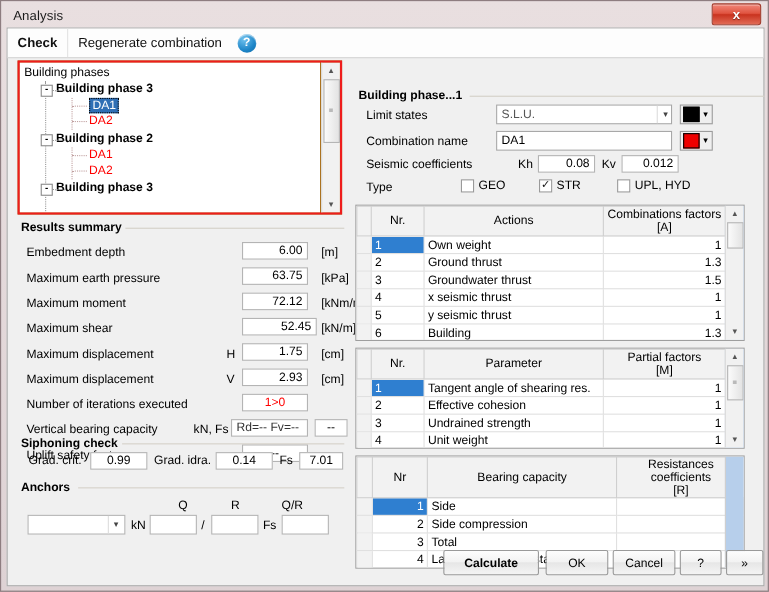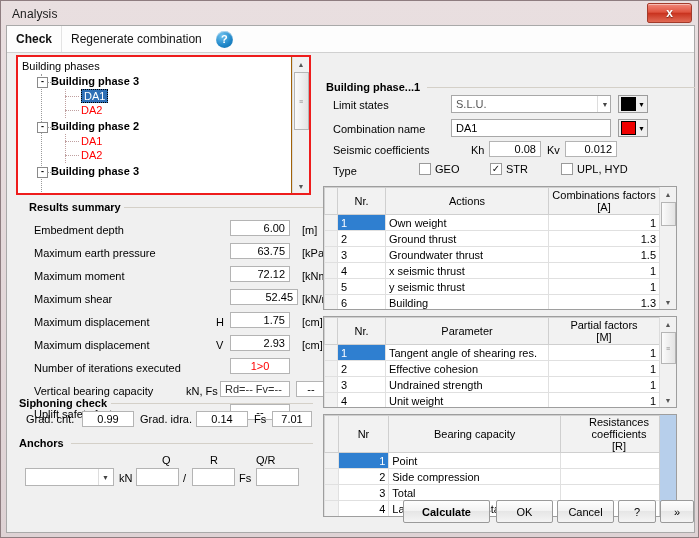--- a/index.html
+++ b/index.html
@@ -125,21 +125,21 @@
   
   .grp{position:absolute;}
   .grp-title{
     position:absolute;top:-7px;left:6px;background:#f0f0f0;
     padding:0 3px;font-weight:bold;font-size:11px;color:#000;
   }
   .grp-line{
     position:absolute;left:0;top:0;width:100%;height:1px;background:#d4d0c8;
   }
   
-  #results{left:19px;top:176px;width:297px;height:185px;}
+  #results{left:9px;top:176px;width:297px;height:185px;}
   .res-row{
     position:absolute;left:8px;height:19px;display:flex;align-items:flex-end;
     width:285px;
   }
   .res-label{font-size:11px;color:#000;white-space:nowrap;}
   .tfield{
     background:#fff;border:1px solid #b4b4b4;height:16px;
     font-size:11px;display:flex;align-items:center;
     justify-content:flex-end;padding:0 4px;box-sizing:border-box;
     color:#000;font-family:"Liberation Sans",sans-serif;
@@ -566,21 +566,21 @@
           <th>
             <div>Resistances coefficients</div>
             <div>[R]</div>
           </th>
         </tr>
           </thead>
         <tbody id="bearing-body">
             <tr class="selrow">
               <td class="gutter"></td>
               <td class="nr right">1</td>
-              <td>Point</td>
+              <td>Side</td>
               <td class="val">1</td>
             </tr>
             <tr>
               <td class="gutter"></td>
               <td class="nr right">2</td>
               <td>Side compression</td>
               <td class="val">1</td>
             </tr>
             <tr>
               <td class="gutter"></td>

